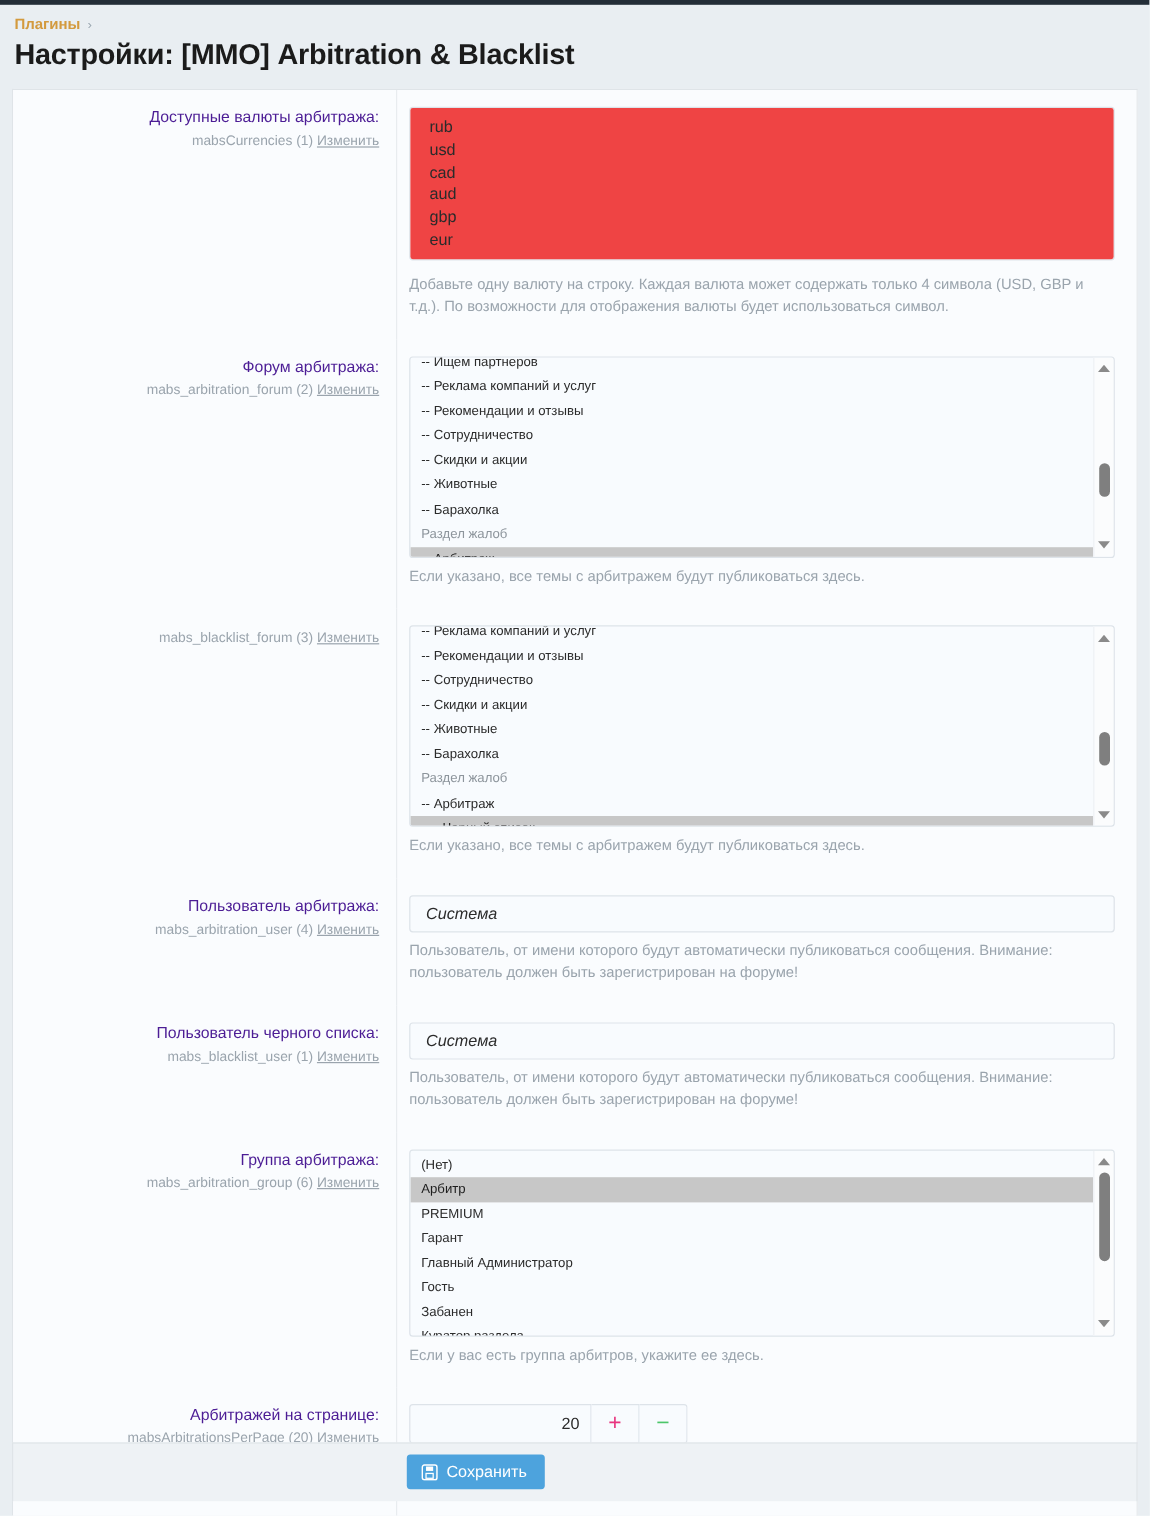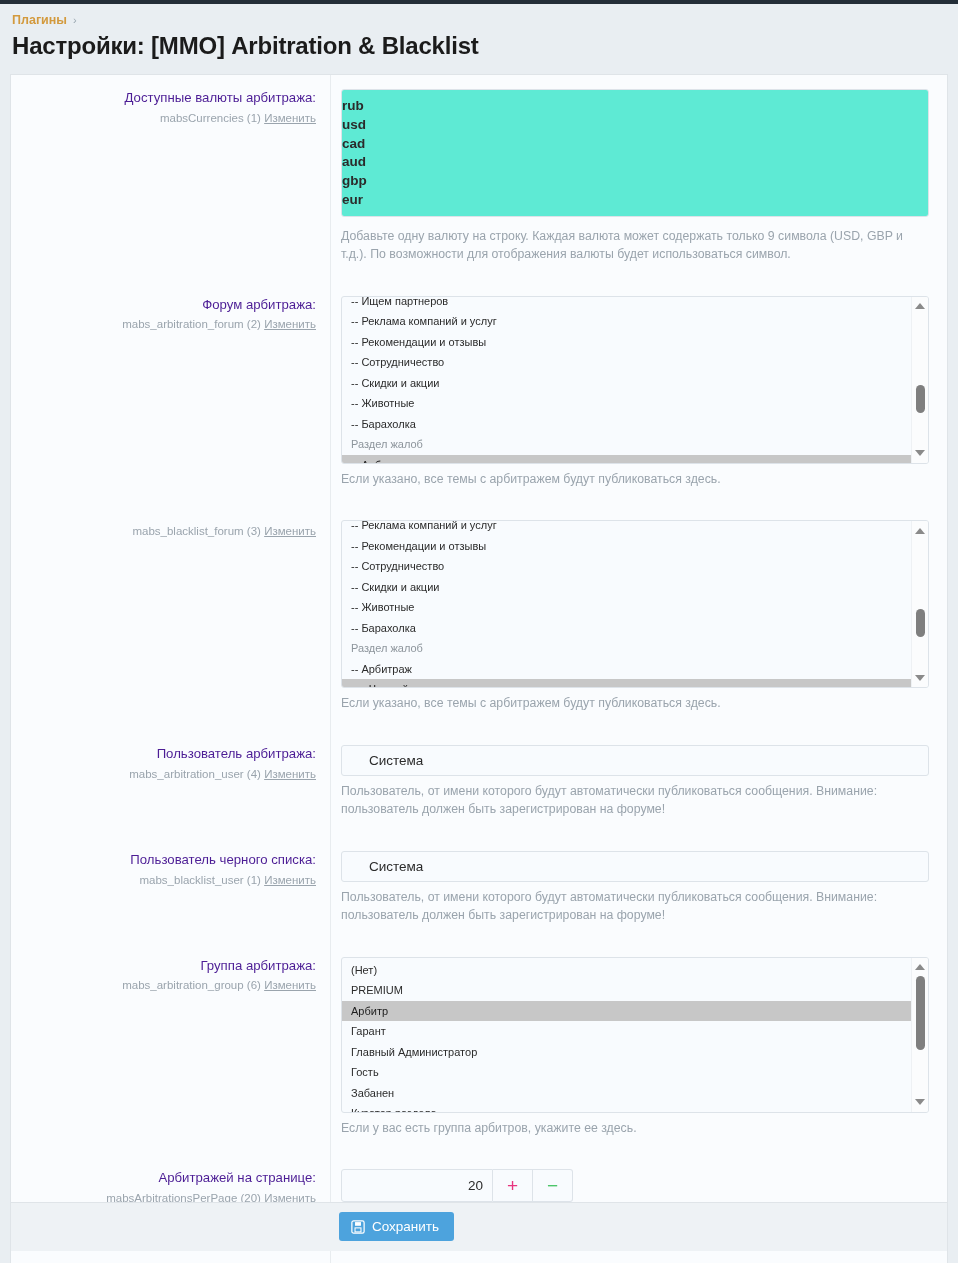--- a/index.html
+++ b/index.html
@@ -89,43 +89,43 @@
     color: #9aa4ad;
     line-height: 1.45;
     margin: 7px 0 18px 0;
     max-width: 600px;
   }
   .hint.wide { max-width: 100%; }
 
   textarea.ta {
     width: 100%;
     height: 128px;
-    background: #5eead4;
+    background: #ef4444;
     border: 1px solid #dde3e9;
     border-radius: 3px;
     font-family: "Liberation Sans", "DejaVu Sans", sans-serif;
     font-size: 13.5px;
     color: #2b2b2b;
-    padding: 7px 0;
+    padding: 7px 16px;
     line-height: 1.39;
     resize: none;
     outline: none;
-    font-weight: bold;
   }
   input.txt {
     width: 100%;
     height: 31px;
     background: #f8fbfe;
     border: 1px solid #dde3e9;
     border-radius: 3px;
     font-family: "Liberation Sans", "DejaVu Sans", sans-serif;
     font-size: 13.5px;
     color: #2b2b2b;
-    padding: 4px 27px;
+    padding: 4px 13px;
     outline: none;
+    font-style: italic;
   }
 
   .listbox {
     position: relative;
     background: #f8fbfe;
     border: 1px solid #dde3e9;
     border-radius: 3px;
     height: 168px;
     overflow: hidden;
   }
@@ -261,21 +261,21 @@
           <span class="lbl-title">Доступные валюты арбитража:</span>
           <span class="lbl-sub"><span>mabsCurrencies (1)</span> <a class="edit-link" href="#">Изменить</a></span>
         </div>
         <div class="row-field">
           <textarea class="ta" style="">rub
 usd
 cad
 aud
 gbp
 eur</textarea>
-          <div class="hint wide">Добавьте одну валюту на строку. Каждая валюта может содержать только 9 символа (USD, GBP и т.д.). По возможности для отображения валюты будет использоваться символ.</div>
+          <div class="hint wide">Добавьте одну валюту на строку. Каждая валюта может содержать только 4 символа (USD, GBP и т.д.). По возможности для отображения валюты будет использоваться символ.</div>
         </div>
       </div>
 
       <div class="row">
         <div class="row-label">
           <span class="lbl-title">Форум арбитража:</span>
           <span class="lbl-sub"><span>mabs_arbitration_forum (2)</span> <a class="edit-link" href="#">Изменить</a></span>
         </div>
         <div class="row-field">
           <div class="listbox">
@@ -359,22 +359,22 @@
 
       <div class="row">
         <div class="row-label">
           <span class="lbl-title">Группа арбитража:</span>
           <span class="lbl-sub"><span>mabs_arbitration_group (6)</span> <a class="edit-link" href="#">Изменить</a></span>
         </div>
         <div class="row-field">
           <div class="listbox short">
             <div class="lb-inner" style="top:2px;">
               <div class="lb-opt">(Нет)</div>
+              <div class="lb-opt sel">Арбитр</div>
               <div class="lb-opt">PREMIUM</div>
-              <div class="lb-opt sel">Арбитр</div>
               <div class="lb-opt">Гарант</div>
               <div class="lb-opt">Главный Администратор</div>
               <div class="lb-opt">Гость</div>
               <div class="lb-opt">Забанен</div>
               <div class="lb-opt">Куратор раздела</div>
             </div>
             <div class="lb-scroll">
               <div class="lb-arrow up">
                   <span class="tri up"></span>
                 </div>

